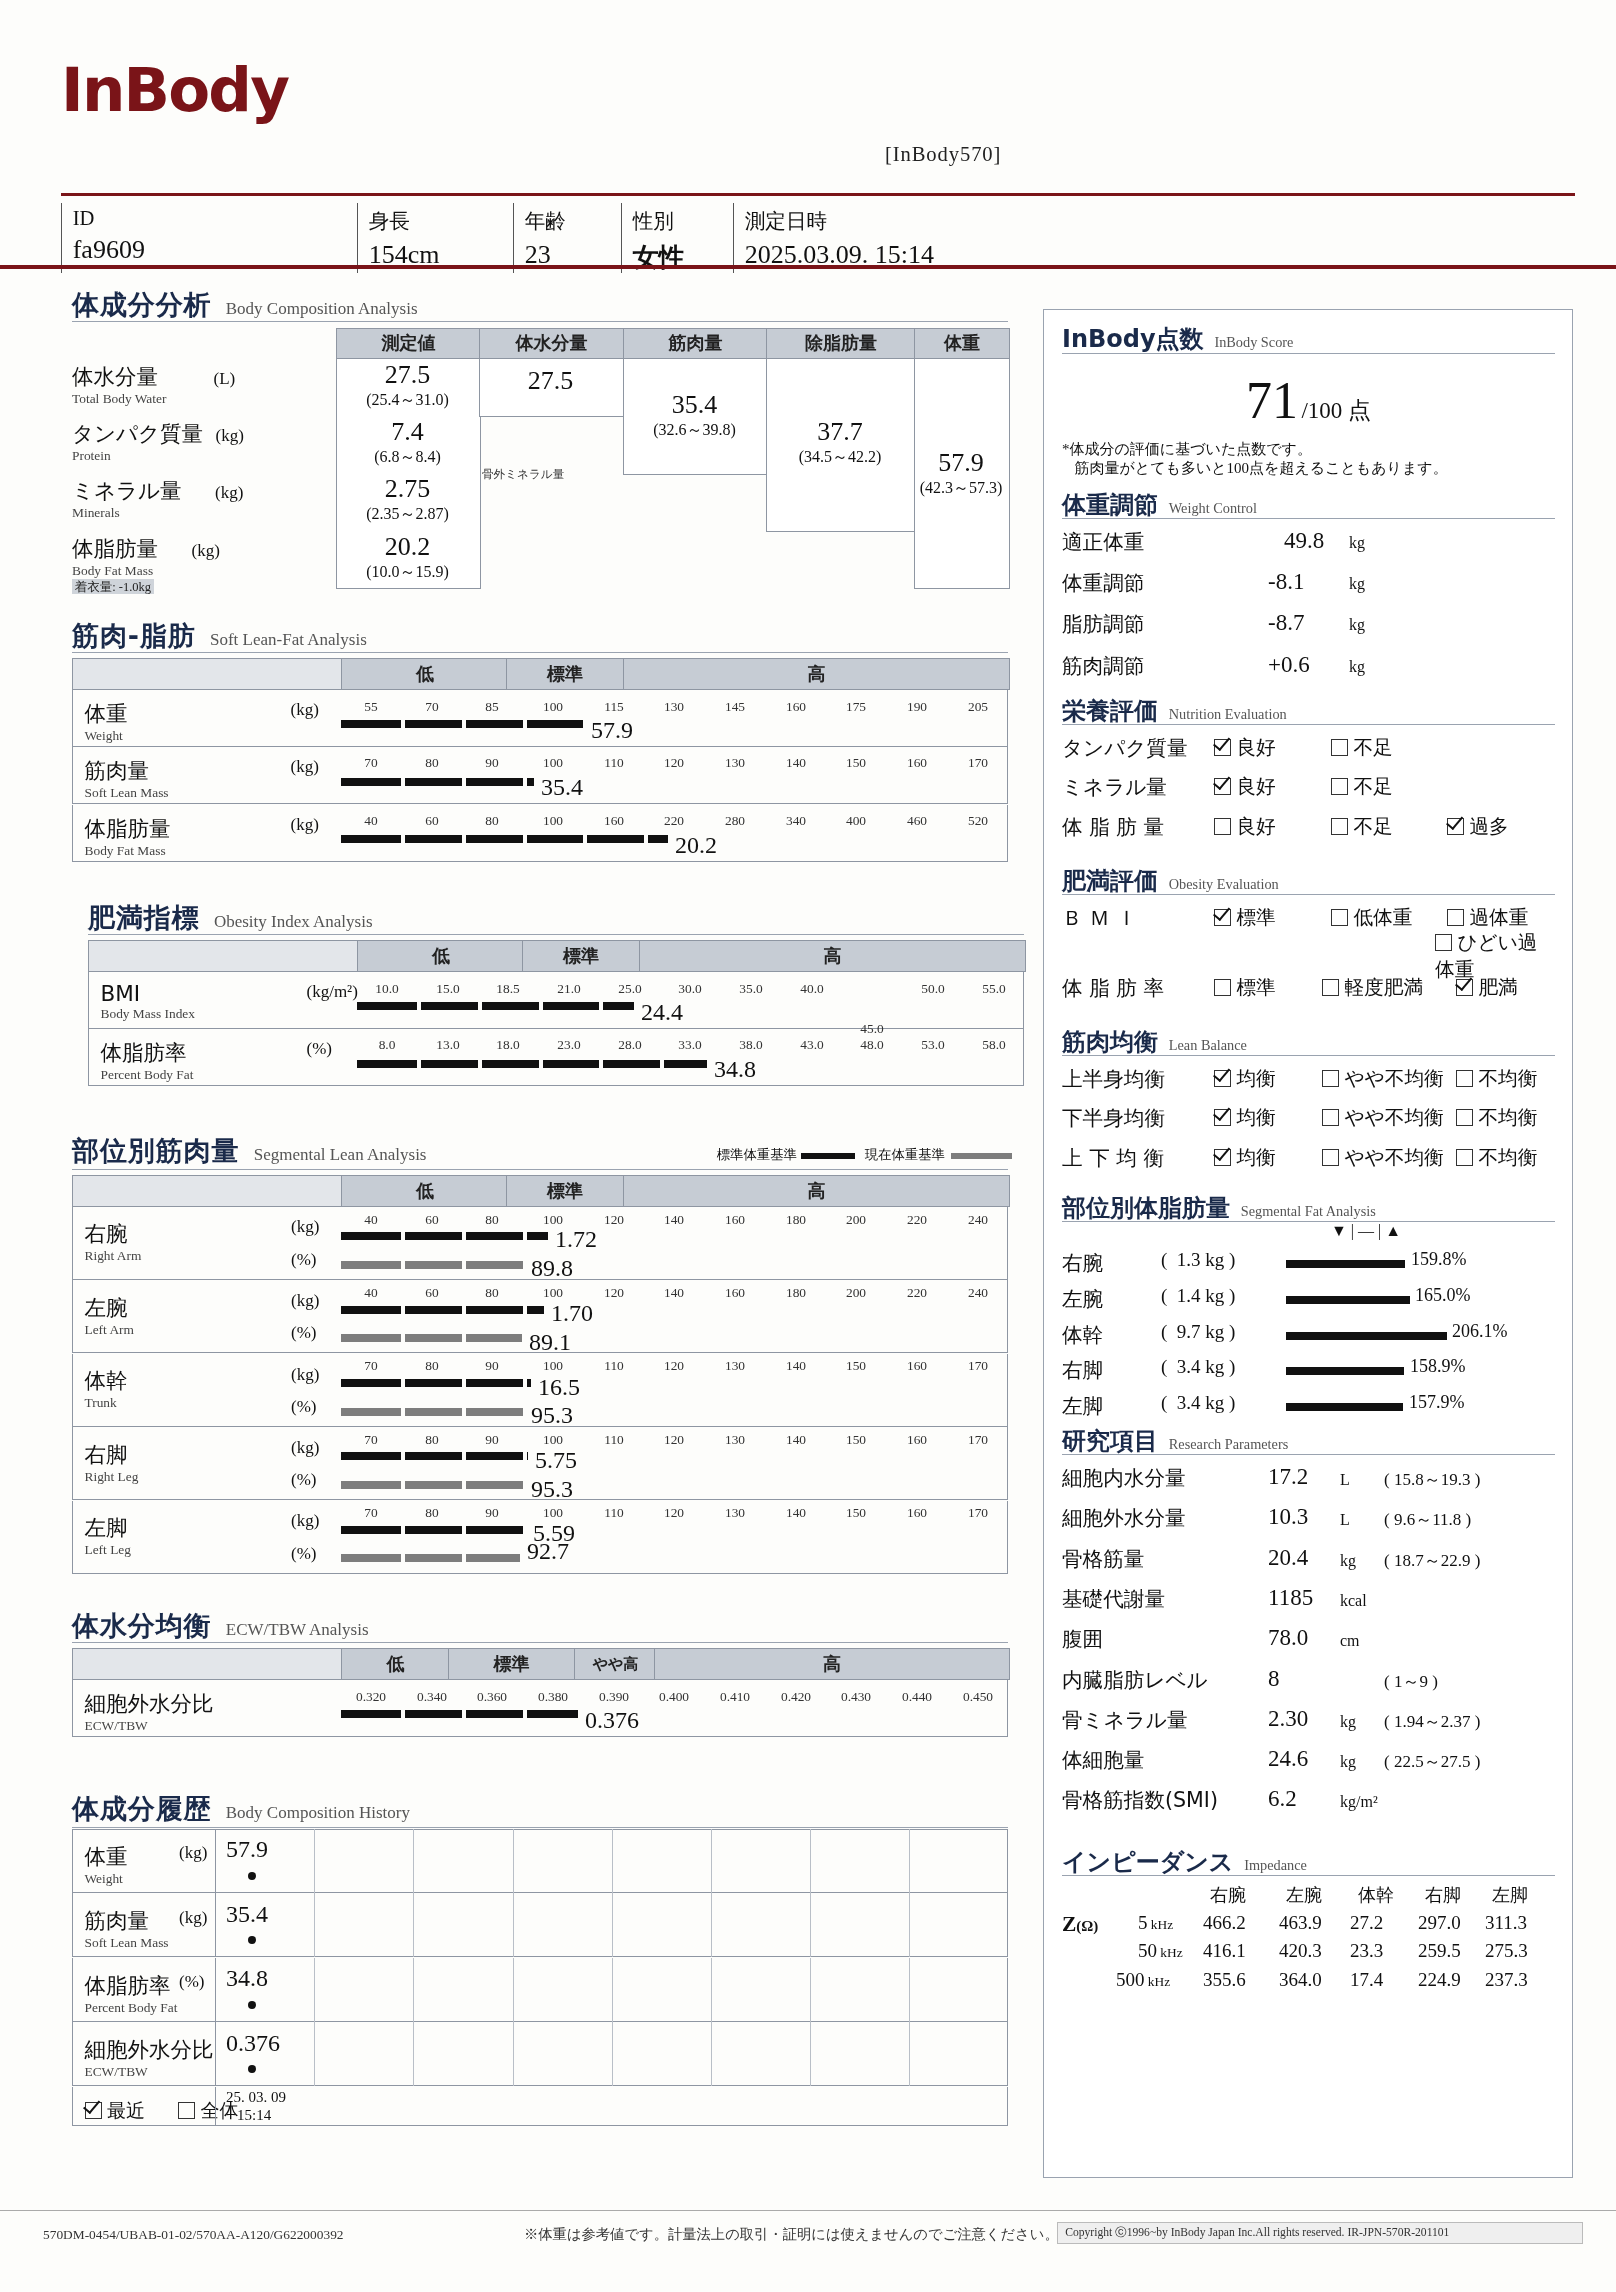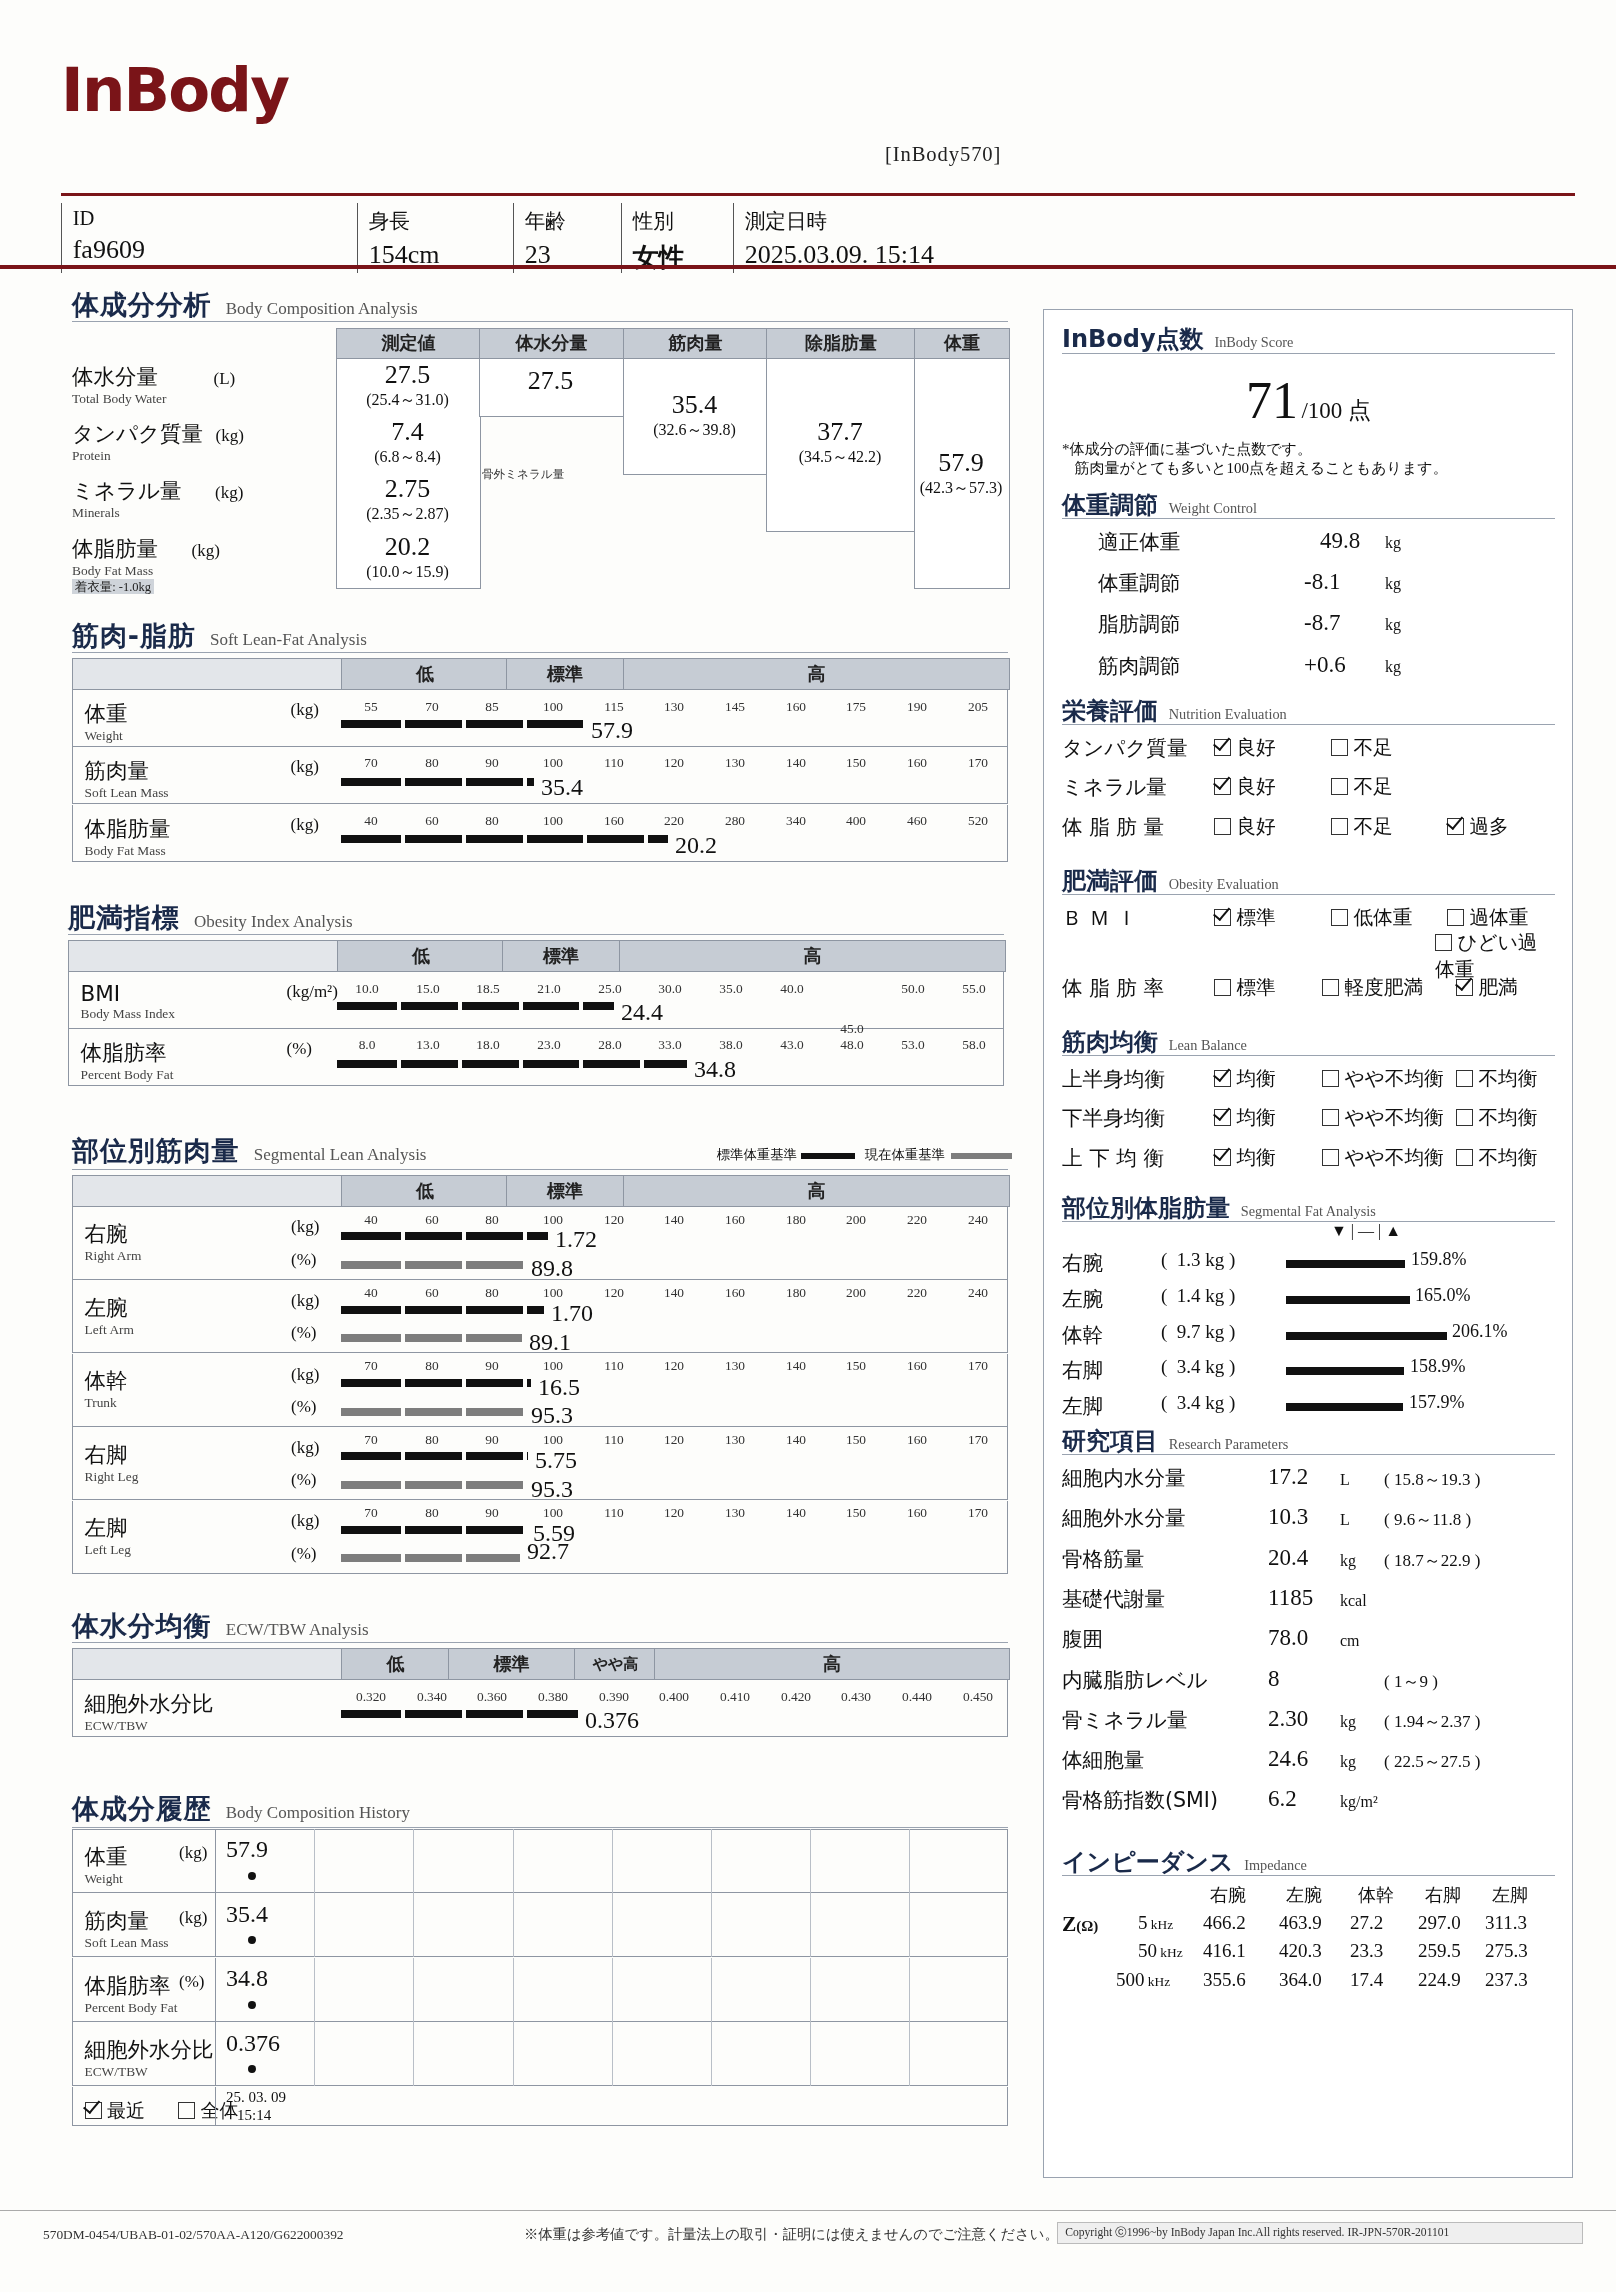--- a/index.html
+++ b/index.html
@@ -279,21 +279,21 @@
         <div class="barline" style="left:269px;width:327px;top:145px;"></div>
         <div style="position:absolute;left:329px;top:145px;width:3.6px;height:8px;background:#fdfdfb;"></div>
         <div style="position:absolute;left:390px;top:145px;width:3.6px;height:8px;background:#fdfdfb;"></div>
         <div style="position:absolute;left:451px;top:145px;width:3.6px;height:8px;background:#fdfdfb;"></div>
         <div style="position:absolute;left:511px;top:145px;width:3.6px;height:8px;background:#fdfdfb;"></div>
         <div style="position:absolute;left:572px;top:145px;width:3.6px;height:8px;background:#fdfdfb;"></div>
         <div class="readout" style="left:603px;top:142px;">20.2</div>
       </div>
   </div>
 
-  <div class="block" style="left:56px;top:900px;width:940px;padding-left:12px;">
+  <div class="block" style="left:76px;top:900px;width:940px;padding-left:12px;">
     <div style="position:relative;height:36px;">
       <span class="sect-title">肥満指標</span>
       <span class="sect-sub" style="margin-left:10.7px;">Obesity Index Analysis</span>
       <div class="rule" style="position:absolute;left:0;top:34px;width:936px;"></div>
     </div>
     <div style="position:relative;height:32px;margin-top:3.6px;">
       <div class="gray-head" style="position:absolute;left:0;top:0;width:269px;height:30px;background:#e3e6ea;"></div>
       <div class="gray-head" style="position:absolute;left:269px;top:0;width:166px;height:30px;line-height:30px;">低</div>
       <div class="gray-head" style="position:absolute;left:434px;top:0;width:116px;height:30px;line-height:30px;">標準</div>
       <div class="gray-head" style="position:absolute;left:551px;top:0;width:385px;height:30px;line-height:30px;">高</div>
@@ -653,21 +653,21 @@
         <span style="font-size:23px;">/100 点</span>
       </div>
       <div style="font-size:15px;margin-top:10.7px;">*体成分の評価に基づいた点数です。</div>
       <div style="font-size:15px;padding-left:12.5px;">筋肉量がとても多いと100点を超えることもあります。</div>
     </div>
 
     <div style="position:absolute;left:18px;top:179px;width:493px;">
       <span class="rtitle">体重調節</span>
       <span class="rsub" style="margin-left:7.2px;">Weight Control</span>
       <div class="rule" style="position:absolute;left:0;top:29px;width:493px;"></div>
-      <div id="wc-rows" style="position: relative; margin-top: 7.2px; height: 165px; margin-left: 36px;">
+      <div id="wc-rows" style="position: relative; margin-top: 7.2px; height: 165px;">
           <div style="position:absolute;left:0;top:0px;width:493px;">
       <span class="ritem">適正体重</span>
       <span class="rval" style="position:absolute;left:222px;">49.8</span>
       <span class="runit" style="position:absolute;left:287px;top:5.4px;">kg</span>
     </div>
           <div style="position:absolute;left:0;top:41px;width:493px;">
       <span class="ritem">体重調節</span>
       <span class="rval" style="position:absolute;left:206px;">-8.1</span>
       <span class="runit" style="position:absolute;left:287px;top:5.4px;">kg</span>
     </div>

